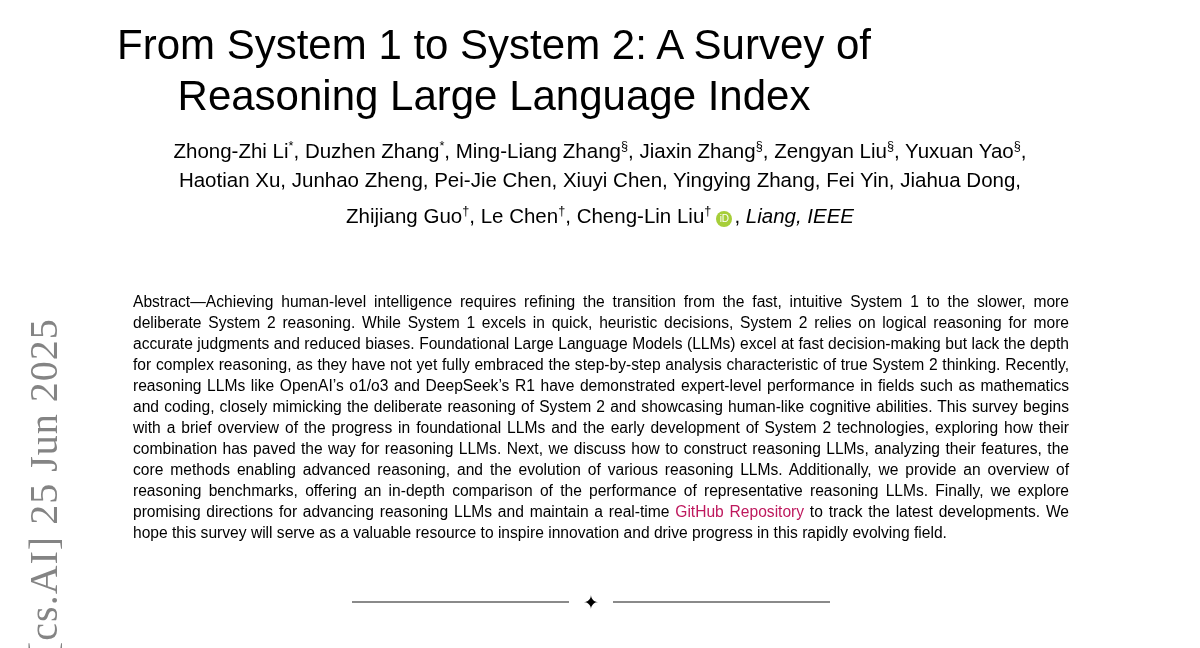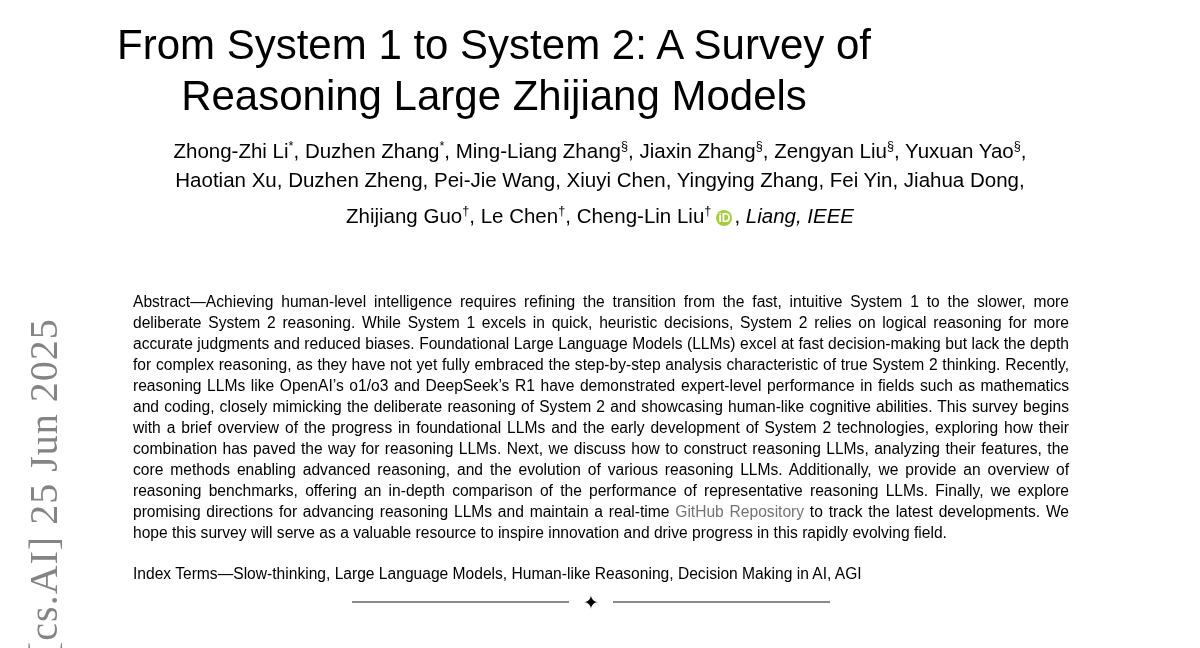--- a/index.html
+++ b/index.html
@@ -60,40 +60,40 @@
   .fellow { font-style: italic; }
 
   .orcid {
     display: inline-block;
     width: 16px;
     height: 16px;
     margin: 0 2px 0 5px;
     border-radius: 50%;
     background: #A6CE39;
     color: #ffffff;
-    font-size: 12px;
-    font-weight: 700;
+    font-size: 10px;
+    font-weight: 400;
     line-height: 16px;
     text-align: center;
     vertical-align: 1px;
   }
 
   .abstract {
     position: absolute;
     top: 291px;
     left: 133px;
     width: 936px;
     font-size: 15.6px;
     line-height: 21px;
     text-align: justify;
     color: #000000;
   }
   .abstract .lead, .index-terms .lead { font-weight: 400; }
   .github-link {
-    color: #737373;
+    color: #be185d;
     text-decoration: none;
     cursor: pointer;
   }
 
   .index-terms {
     position: absolute;
     top: 563px;
     left: 133px;
     width: 936px;
     font-size: 15.6px;
@@ -125,32 +125,31 @@
 </style>
 </head>
 <body>
 
 <div class="page">
 
   <div class="watermark">[cs.AI] 25 Jun 2025</div>
 
   <div class="title">
     <div>From System 1 to System 2: A Survey of</div>
-    <div>Reasoning Large Zhijiang Models</div>
+    <div>Reasoning Large Language Index</div>
   </div>
 
   <div class="authors">
     <div class="author-line"><span>Zhong-Zhi Li</span><sup>*</sup><span>, Duzhen Zhang</span><sup>*</sup><span>, Ming-Liang Zhang</span><sup>§</sup><span>, Jiaxin Zhang</span><sup>§</sup><span>, Zengyan Liu</span><sup>§</sup><span>, Yuxuan Yao</span><sup>§</sup><span>,</span></div>
-    <div class="author-line"><span>Haotian Xu, Duzhen Zheng, Pei-Jie Wang, Xiuyi Chen, Yingying Zhang, Fei Yin, Jiahua Dong,</span></div>
+    <div class="author-line"><span>Haotian Xu, Junhao Zheng, Pei-Jie Chen, Xiuyi Chen, Yingying Zhang, Fei Yin, Jiahua Dong,</span></div>
     <div class="author-line author-line-last"><span><span>Zhijiang Guo</span><sup>†</sup><span>, Le Chen</span><sup>†</sup><span>, Cheng-Lin Liu</span><sup>†</sup></span><span class="orcid">iD</span><span>, </span><span class="fellow">Liang, IEEE</span></div>
   </div>
 
   <div class="abstract"><span class="lead">Abstract</span><span>—</span><span>Achieving human-level intelligence requires refining the transition from the fast, intuitive System 1 to the slower, more deliberate System 2 reasoning. While System 1 excels in quick, heuristic decisions, System 2 relies on logical reasoning for more accurate judgments and reduced biases. Foundational Large Language Models (LLMs) excel at fast decision-making but lack the depth for complex reasoning, as they have not yet fully embraced the step-by-step analysis characteristic of true System 2 thinking. Recently, reasoning LLMs like OpenAI’s o1/o3 and DeepSeek’s R1 have demonstrated expert-level performance in fields such as mathematics and coding, closely mimicking the deliberate reasoning of System 2 and showcasing human-like cognitive abilities. This survey begins with a brief overview of the progress in foundational LLMs and the early development of System 2 technologies, exploring how their combination has paved the way for reasoning LLMs. Next, we discuss how to construct reasoning LLMs, analyzing their features, the core methods enabling advanced reasoning, and the evolution of various reasoning LLMs. Additionally, we provide an overview of reasoning benchmarks, offering an in-depth comparison of the performance of representative reasoning LLMs. Finally, we explore promising directions for advancing reasoning LLMs and maintain a real-time </span><a class="github-link">GitHub Repository</a><span> to track the latest developments. We hope this survey will serve as a valuable resource to inspire innovation and drive progress in this rapidly evolving field.</span></div>
 
-  <div class="index-terms"><span class="lead">Index Terms</span><span>—</span><span>Slow-thinking, Large Language Models, Human-like Reasoning, Decision Making in AI, AGI</span></div>
 
   <div class="separator">
     <div class="rule"></div>
     <span class="diamond">✦</span>
     <div class="rule"></div>
   </div>
 
 </div>
 
 </body></html>

